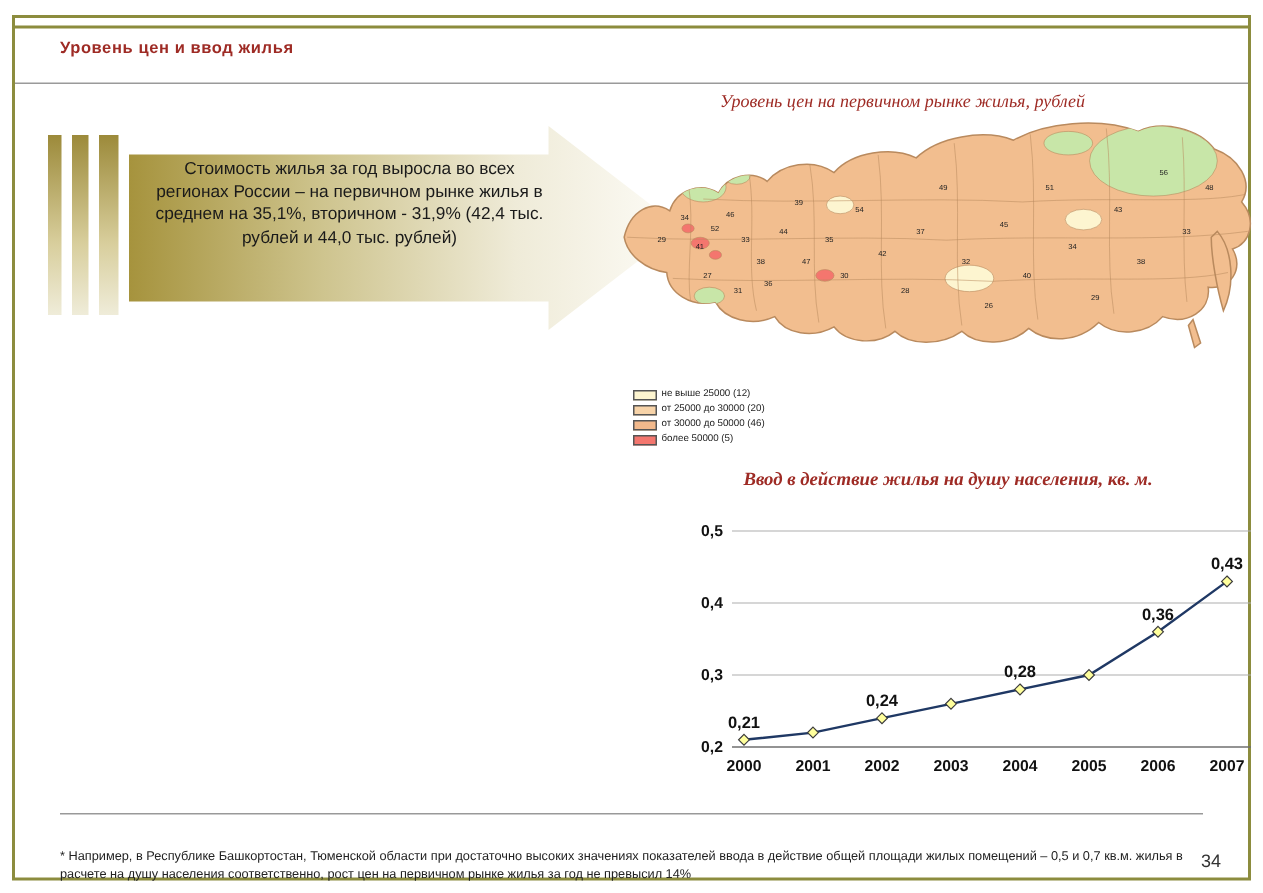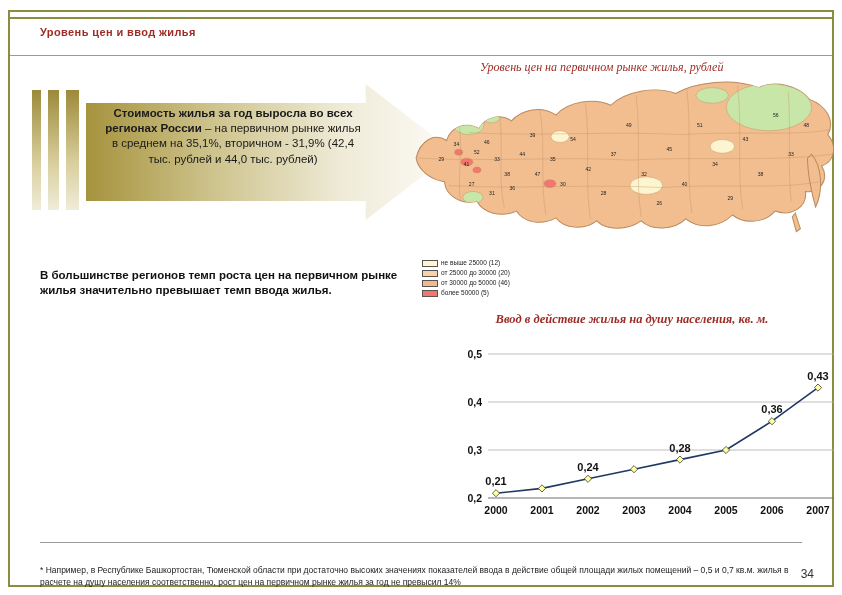--- a/index.html
+++ b/index.html
@@ -35,21 +35,21 @@
 
   .callout-arrow{
     position:absolute;left:76px;top:72px;width:368px;height:136px;
     background:linear-gradient(90deg,#a6933d 0%,#cec48e 35%,#efebd8 70%,#fdfcf7 100%);
     clip-path:polygon(0 14%,76% 14%,76% 0,100% 50%,76% 100%,76% 86%,0 86%);
   }
   .callout-text{
     position:absolute;left:92px;top:94px;width:262px;text-align:center;
     font-size:11.5px;line-height:1.32;color:#1a1a1a;
   }
-  .callout-text .lead{font-weight:bold;}
+  .callout-text .lead{font-weight:normal;}
 
   .map-svg{position:absolute;left:398px;top:56px;width:436px;height:196px;}
   .land{fill:var(--land);stroke:var(--map-border);stroke-width:1;}
   .rborder{stroke:var(--map-border);stroke-width:.5;fill:none;opacity:.7;}
   .green{fill:var(--map-green);stroke:var(--map-border);stroke-width:.4;}
   .red{fill:var(--map-red);stroke:var(--map-border);stroke-width:.4;}
   .cream{fill:var(--map-cream);stroke:var(--map-border);stroke-width:.4;}
   #map-numbers text{font-size:5px;fill:#222;font-family:"Liberation Sans",sans-serif;}
 
   .legend{position:absolute;left:412px;top:246px;color:#222;}
@@ -195,21 +195,20 @@
         <span class="legend-swatch" style="background: rgb(242, 185, 140);"></span>
         <span>от 30000 до 50000 (46)</span>
       </div>
       <div class="legend-row">
         <span class="legend-swatch" style="background: rgb(244, 118, 110);"></span>
         <span>более 50000 (5)</span>
       </div>
     </div>
 
   <div class="body-text">
-      <p class="para bold">В большинстве регионов темп роста цен на первичном рынке жилья значительно превышает темп ввода жилья.</p>
     </div>
 
   <div class="chart-title">Ввод в действие жилья на душу населения, кв. м.</div>
 
   <svg id="chart" class="chart-svg" viewBox="0 0 404 190">
       <line x1="50" x2="396" y1="158" y2="158" class="axisline"></line>
       <text x="44" y="161.5" text-anchor="end" class="tick">0,2</text>
       <line x1="50" x2="396" y1="110.00000000000001" y2="110.00000000000001" class="gridline"></line>
       <text x="44" y="113.50000000000001" text-anchor="end" class="tick">0,3</text>
       <line x1="50" x2="396" y1="62" y2="62" class="gridline"></line>

